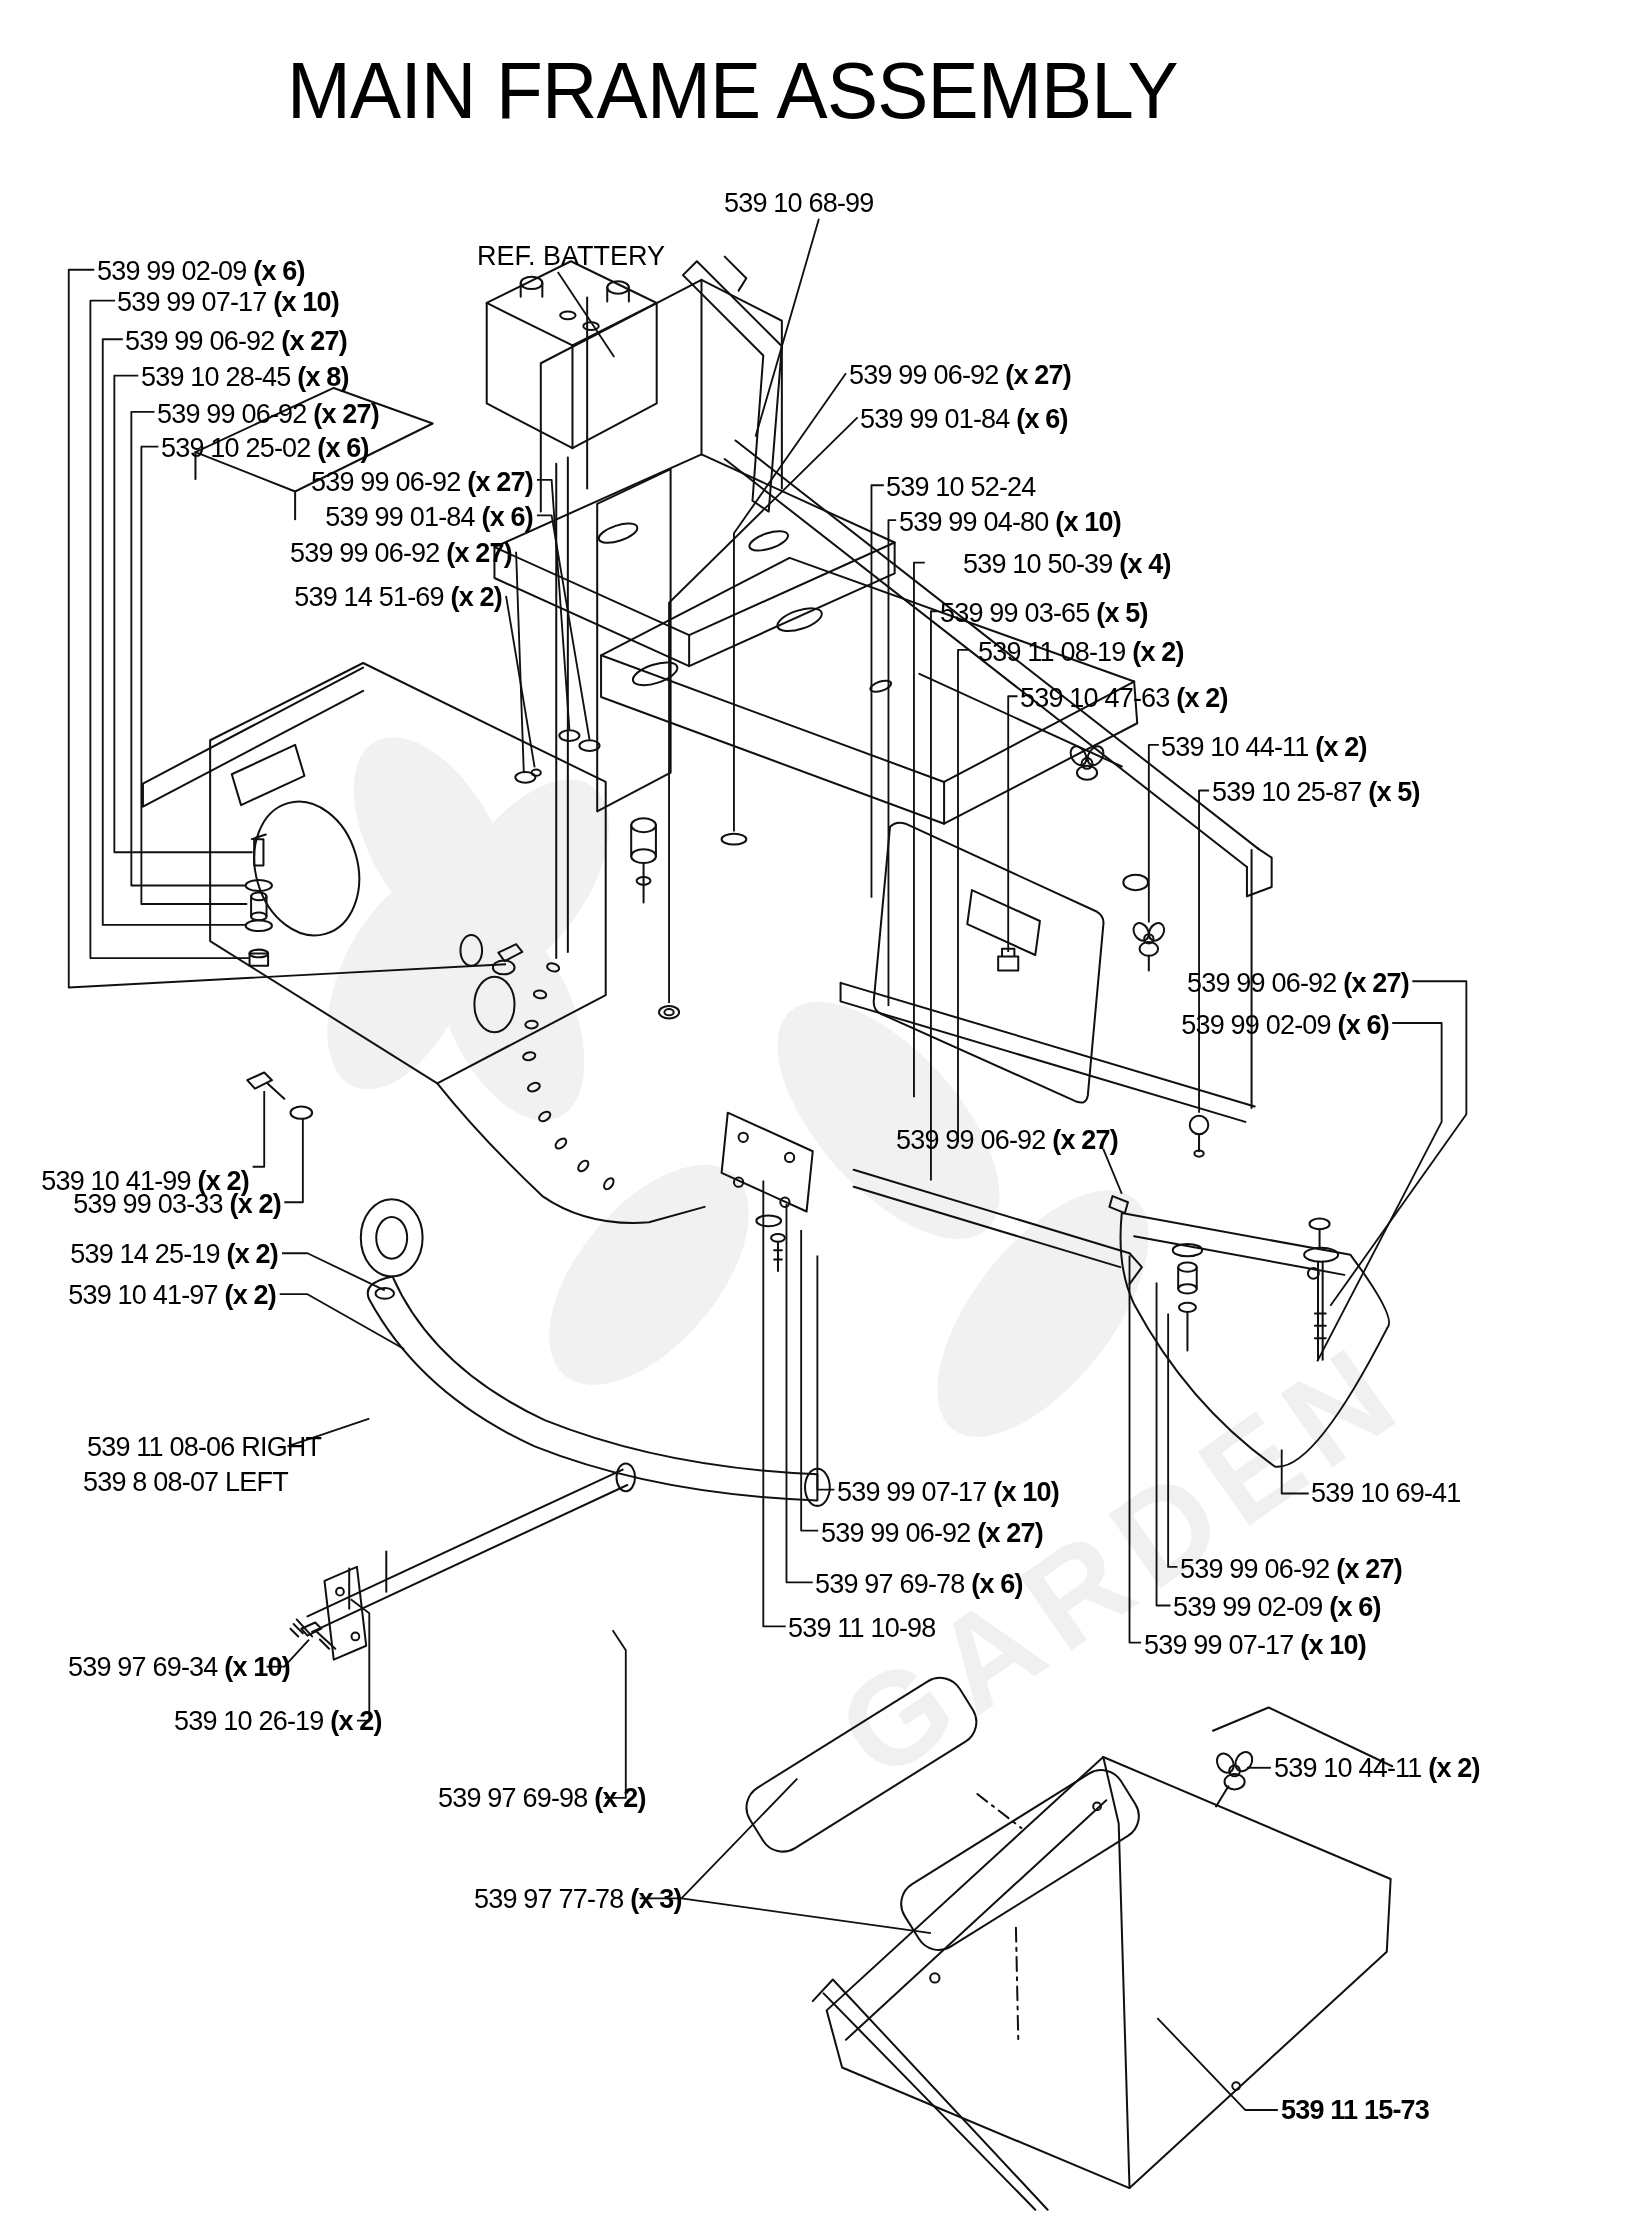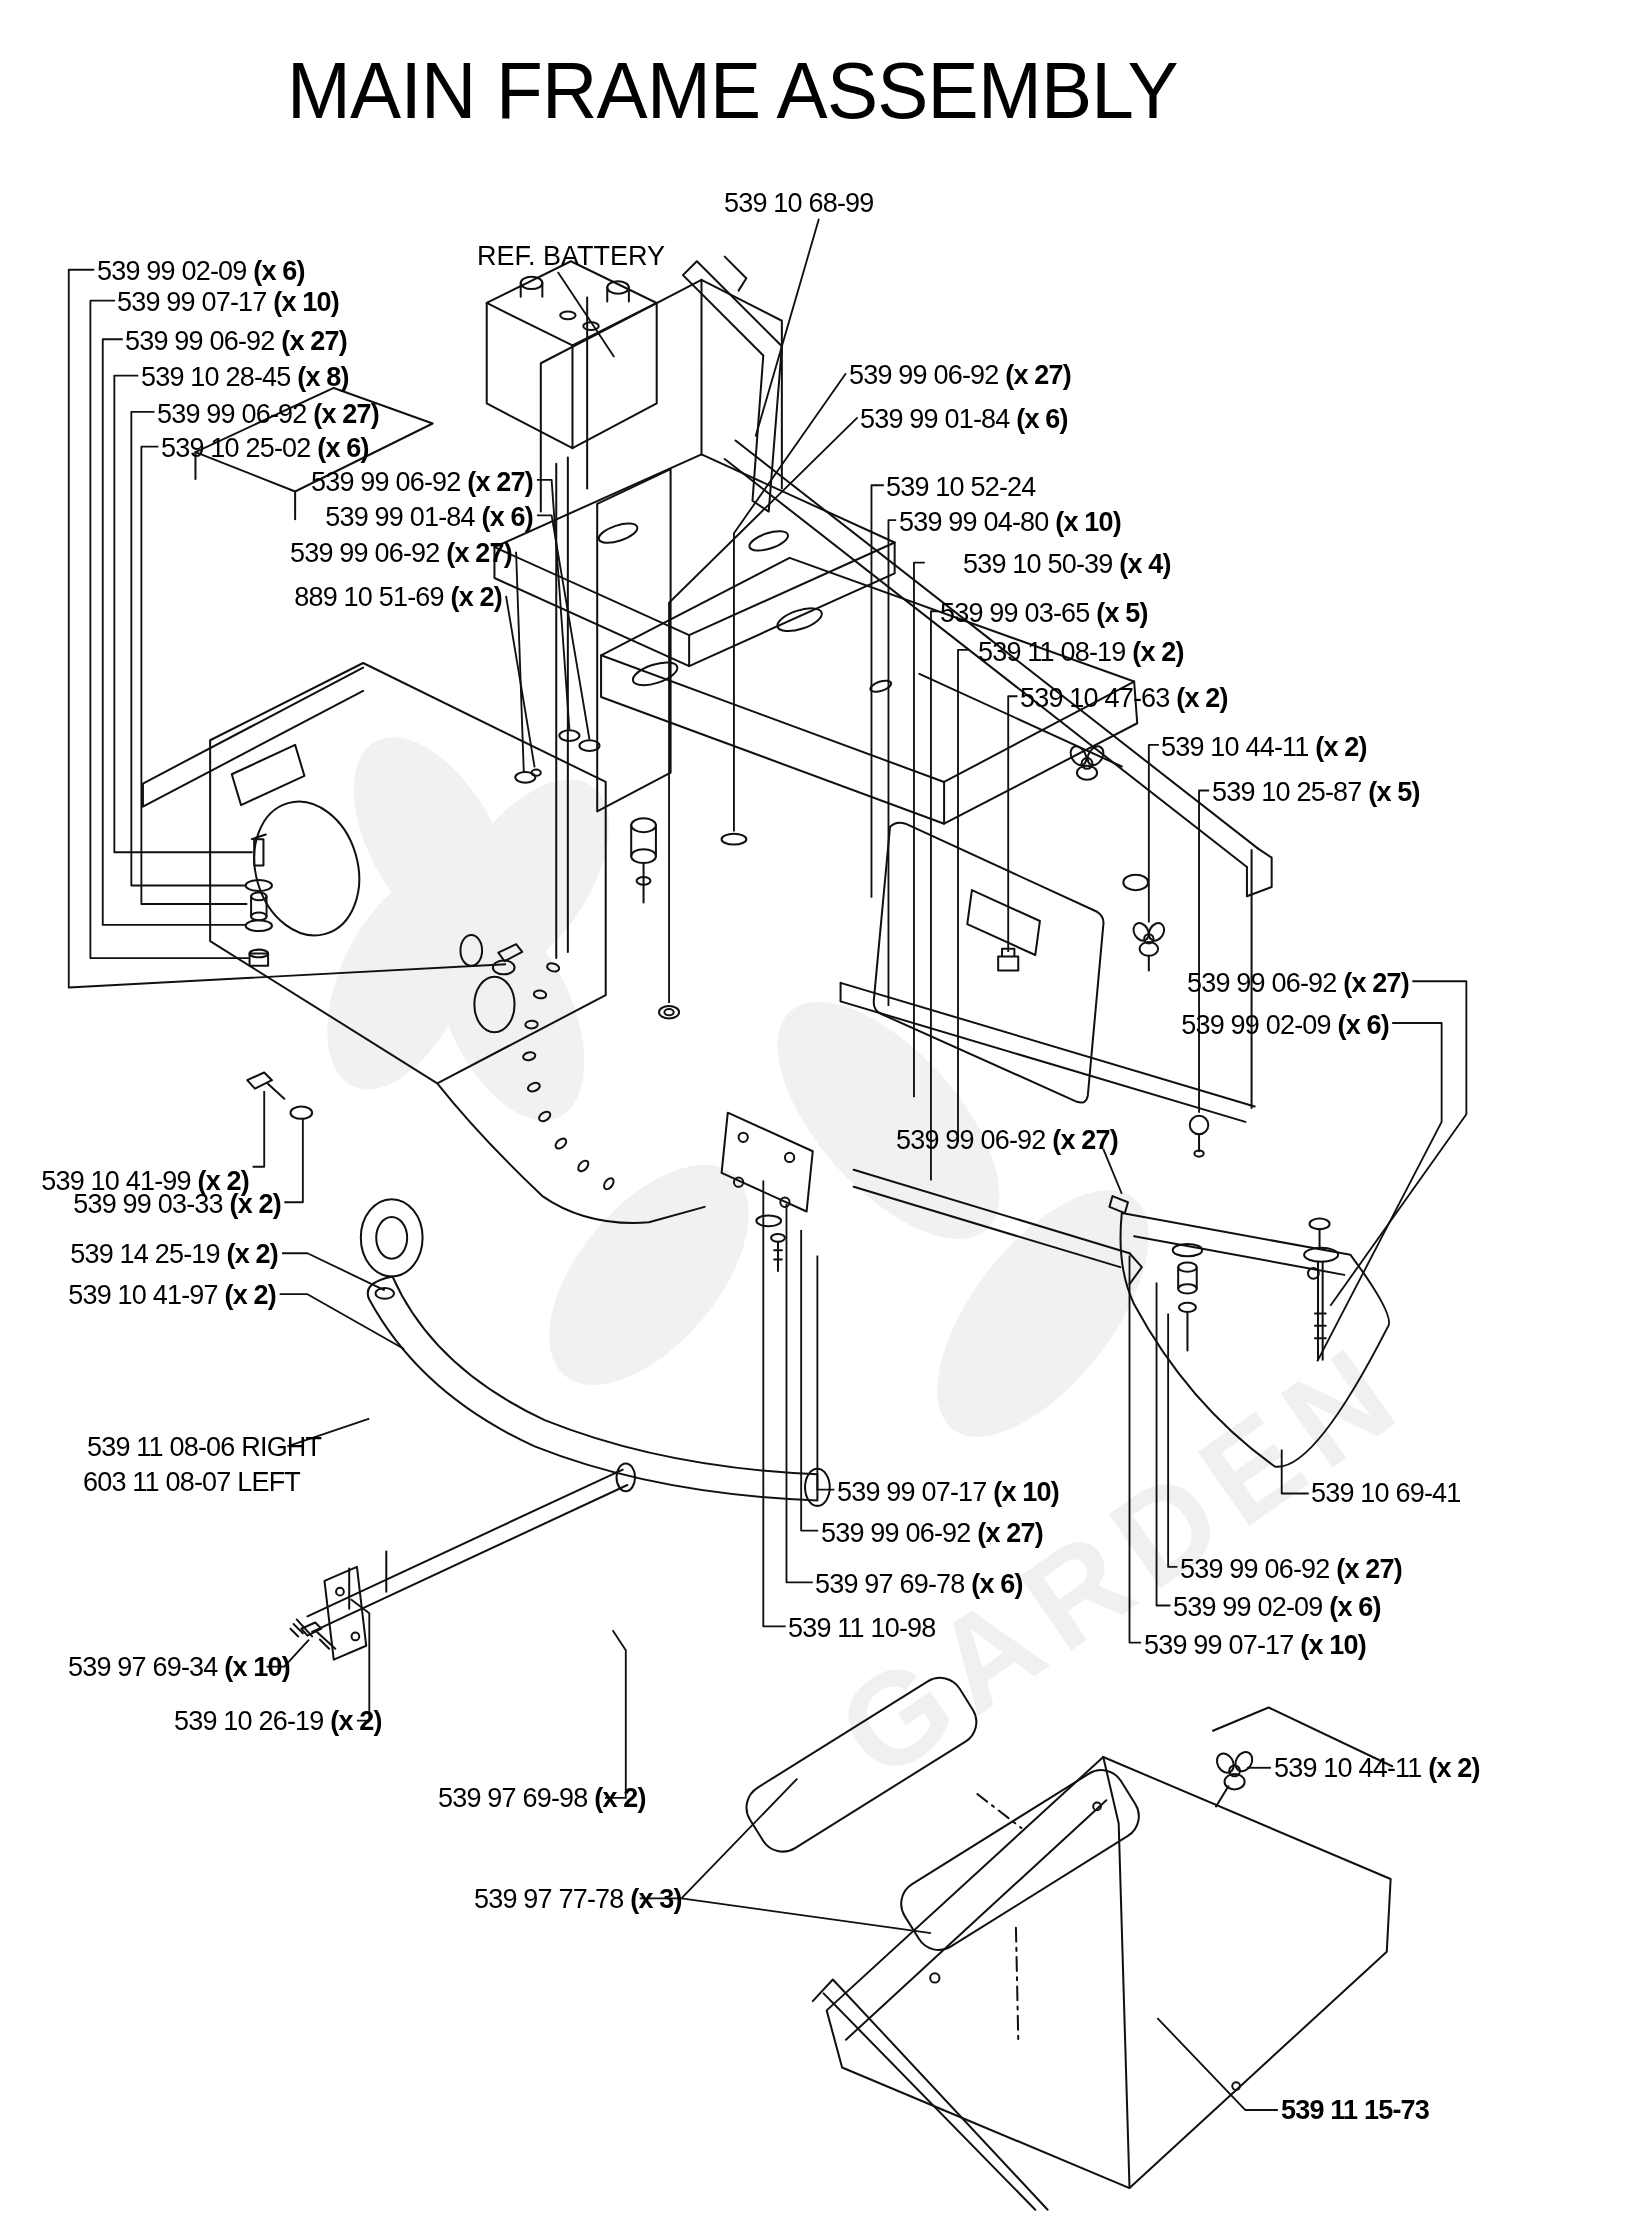--- a/index.html
+++ b/index.html
@@ -352,21 +352,21 @@
       <div class="lbl boldall" style="left: 437px; top: 242px;"><span class="pn">REF. BATTERY</span></div>
       <div class="lbl" style="left: 97px; top: 257px;"><span class="pn">539 99 02-09</span><span class="qty">&nbsp;(x 6)</span></div>
       <div class="lbl" style="left: 117px; top: 288px;"><span class="pn">539 99 07-17</span><span class="qty">&nbsp;(x 10)</span></div>
       <div class="lbl" style="left: 125px; top: 327px;"><span class="pn">539 99 06-92</span><span class="qty">&nbsp;(x 27)</span></div>
       <div class="lbl" style="left: 141px; top: 363px;"><span class="pn">539 10 28-45</span><span class="qty">&nbsp;(x 8)</span></div>
       <div class="lbl" style="left: 157px; top: 400px;"><span class="pn">539 99 06-92</span><span class="qty">&nbsp;(x 27)</span></div>
       <div class="lbl" style="left: 161px; top: 434px;"><span class="pn">539 10 25-02</span><span class="qty">&nbsp;(x 6)</span></div>
       <div class="lbl right" style="left: 533px; top: 468px;"><span class="pn">539 99 06-92</span><span class="qty">&nbsp;(x 27)</span></div>
       <div class="lbl right" style="left: 533px; top: 503px;"><span class="pn">539 99 01-84</span><span class="qty">&nbsp;(x 6)</span></div>
       <div class="lbl right" style="left: 512px; top: 539px;"><span class="pn">539 99 06-92</span><span class="qty">&nbsp;(x 27)</span></div>
-      <div class="lbl right" style="left: 502px; top: 583px;"><span class="pn">889 10 51-69</span><span class="qty">&nbsp;(x 2)</span></div>
+      <div class="lbl right" style="left: 502px; top: 583px;"><span class="pn">539 14 51-69</span><span class="qty">&nbsp;(x 2)</span></div>
       <div class="lbl" style="left: 849px; top: 361px;"><span class="pn">539 99 06-92</span><span class="qty">&nbsp;(x 27)</span></div>
       <div class="lbl" style="left: 860px; top: 405px;"><span class="pn">539 99 01-84</span><span class="qty">&nbsp;(x 6)</span></div>
       <div class="lbl" style="left: 886px; top: 473px;"><span class="pn">539 10 52-24</span></div>
       <div class="lbl" style="left: 899px; top: 508px;"><span class="pn">539 99 04-80</span><span class="qty">&nbsp;(x 10)</span></div>
       <div class="lbl" style="left: 927px; top: 550px; margin-left: 36px;"><span class="pn">539 10 50-39</span><span class="qty">&nbsp;(x 4)</span></div>
       <div class="lbl" style="left: 940px; top: 599px;"><span class="pn">539 99 03-65</span><span class="qty">&nbsp;(x 5)</span></div>
       <div class="lbl" style="left: 971px; top: 638px; margin-left: 7px;"><span class="pn">539 11 08-19</span><span class="qty">&nbsp;(x 2)</span></div>
       <div class="lbl" style="left: 1020px; top: 684px;"><span class="pn">539 10 47-63</span><span class="qty">&nbsp;(x 2)</span></div>
       <div class="lbl" style="left: 1161px; top: 733px;"><span class="pn">539 10 44-11</span><span class="qty">&nbsp;(x 2)</span></div>
       <div class="lbl" style="left: 1212px; top: 778px;"><span class="pn">539 10 25-87</span><span class="qty">&nbsp;(x 5)</span></div>
@@ -380,21 +380,21 @@
       <div class="lbl" style="left: 1274px; top: 1754px;"><span class="pn">539 10 44-11</span><span class="qty">&nbsp;(x 2)</span></div>
       <div class="lbl" style="left: 837px; top: 1478px;"><span class="pn">539 99 07-17</span><span class="qty">&nbsp;(x 10)</span></div>
       <div class="lbl" style="left: 821px; top: 1519px;"><span class="pn">539 99 06-92</span><span class="qty">&nbsp;(x 27)</span></div>
       <div class="lbl" style="left: 815px; top: 1570px;"><span class="pn">539 97 69-78</span><span class="qty">&nbsp;(x 6)</span></div>
       <div class="lbl" style="left: 788px; top: 1614px;"><span class="pn">539 11 10-98</span></div>
       <div class="lbl right" style="left: 249px; top: 1155px; margin-top: 12px;"><span class="pn">539 10 41-99</span><span class="qty">&nbsp;(x 2)</span></div>
       <div class="lbl right" style="left: 281px; top: 1190px;"><span class="pn">539 99 03-33</span><span class="qty">&nbsp;(x 2)</span></div>
       <div class="lbl right" style="left: 278px; top: 1240px;"><span class="pn">539 14 25-19</span><span class="qty">&nbsp;(x 2)</span></div>
       <div class="lbl right" style="left: 276px; top: 1281px;"><span class="pn">539 10 41-97</span><span class="qty">&nbsp;(x 2)</span></div>
       <div class="lbl" style="left: 87px; top: 1433px;"><span class="pn">539 11 08-06 RIGHT</span></div>
-      <div class="lbl" style="left: 83px; top: 1468px;"><span class="pn">603 11 08-07 LEFT</span></div>
+      <div class="lbl" style="left: 83px; top: 1468px;"><span class="pn">539 8 08-07 LEFT</span></div>
       <div class="lbl" style="left: 68px; top: 1653px;"><span class="pn">539 97 69-34</span><span class="qty">&nbsp;(x 10)</span></div>
       <div class="lbl" style="left: 174px; top: 1707px;"><span class="pn">539 10 26-19</span><span class="qty">&nbsp;(x 2)</span></div>
       <div class="lbl" style="left: 438px; top: 1784px;"><span class="pn">539 97 69-98</span><span class="qty">&nbsp;(x 2)</span></div>
       <div class="lbl" style="left: 474px; top: 1885px;"><span class="pn">539 97 77-78</span><span class="qty">&nbsp;(x 3)</span></div>
       <div class="lbl" style="left: 1281px; top: 2096px; font-weight: bold;"><span class="pn">539 11 15-73</span></div>
     </div>
 
 </div>
 
 

